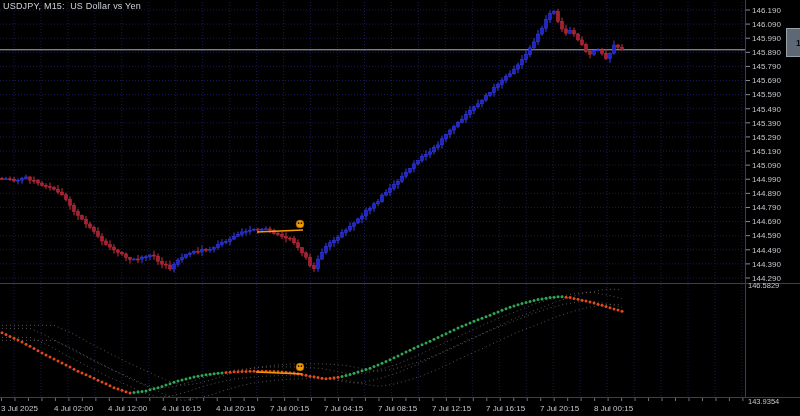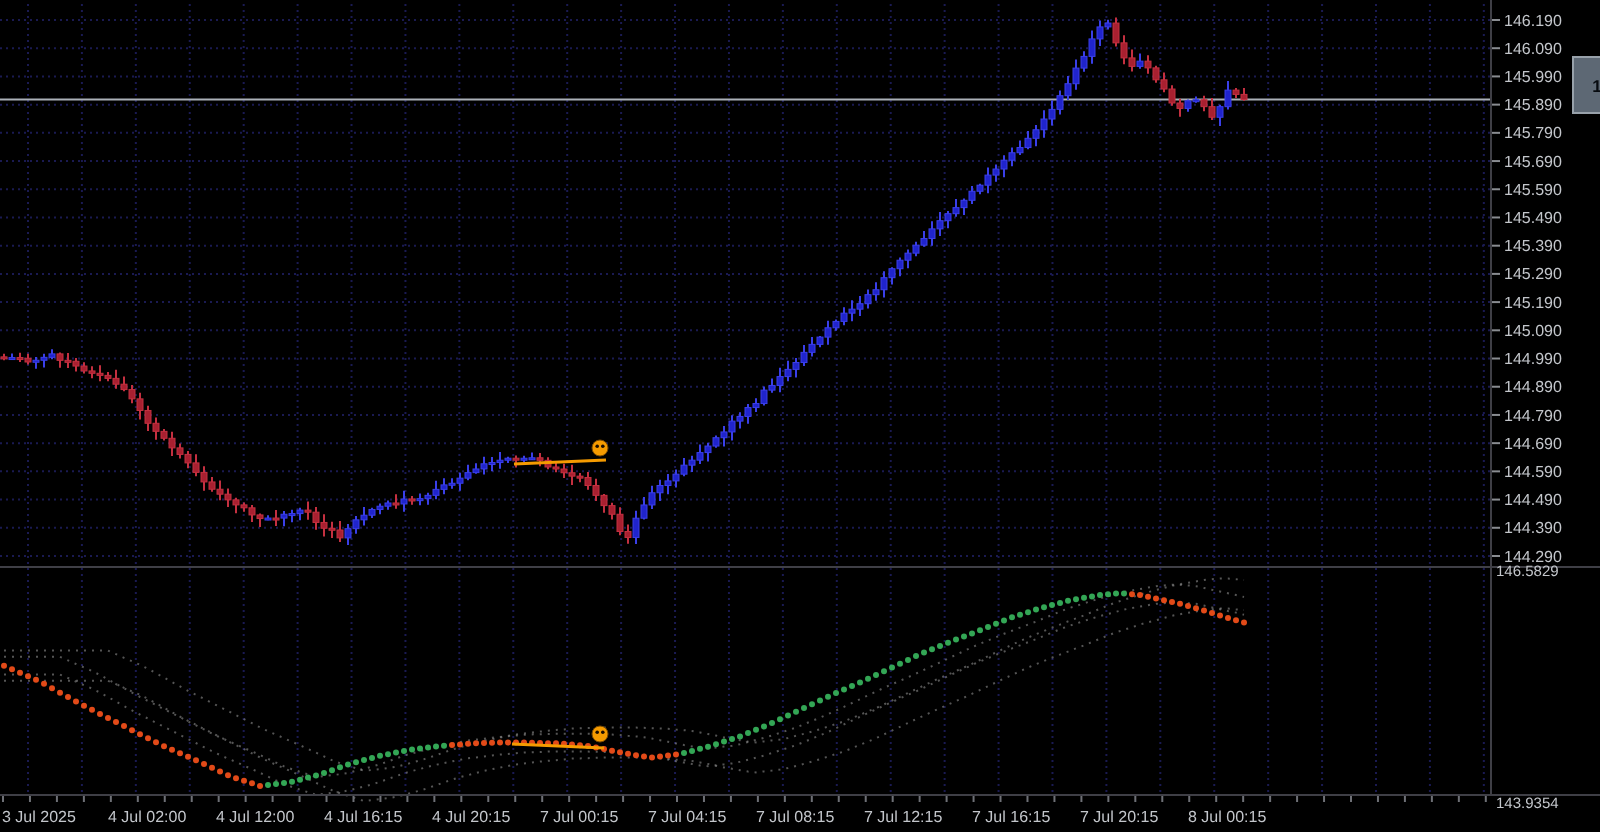--- a/index.html
+++ b/index.html
@@ -678,16 +678,17 @@
         <text x="216" y="411" fill="#c3c6cb" font-size="8">4 Jul 20:15</text>
         <text x="270" y="411" fill="#c3c6cb" font-size="8">7 Jul 00:15</text>
         <text x="324" y="411" fill="#c3c6cb" font-size="8">7 Jul 04:15</text>
         <text x="378" y="411" fill="#c3c6cb" font-size="8">7 Jul 08:15</text>
         <text x="432" y="411" fill="#c3c6cb" font-size="8">7 Jul 12:15</text>
         <text x="486" y="411" fill="#c3c6cb" font-size="8">7 Jul 16:15</text>
         <text x="540" y="411" fill="#c3c6cb" font-size="8">7 Jul 20:15</text>
         <text x="594" y="411" fill="#c3c6cb" font-size="8">8 Jul 00:15</text>
       </g>
     </svg>
+  <div class="chart-title">USDJPY, M15:  US Dollar vs Yen</div>
   <div class="price-box">
     <span>145.908</span>
   </div>
 </div>
 
 </body></html>

